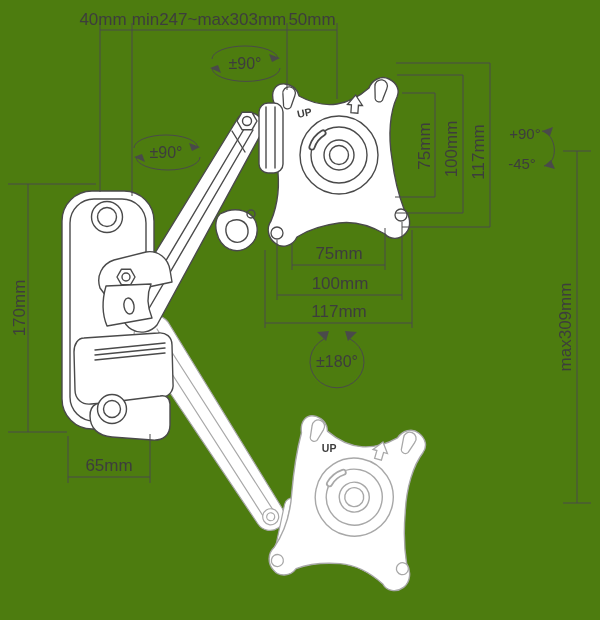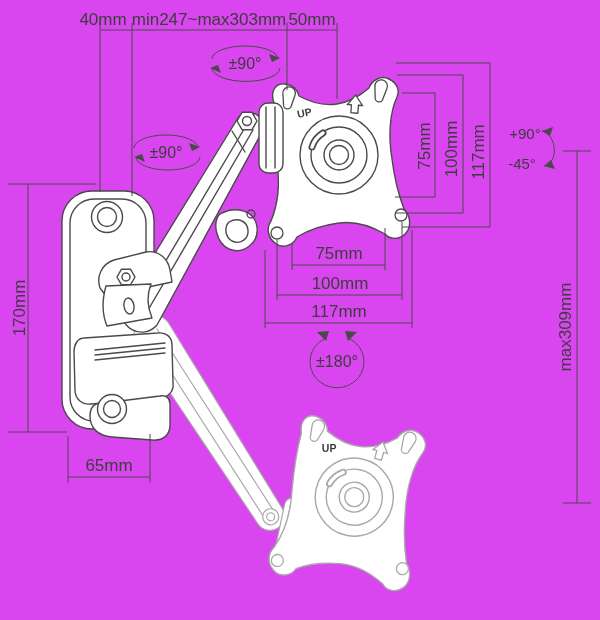--- a/index.html
+++ b/index.html
@@ -1,17 +1,17 @@
 <!DOCTYPE html>
 <html><head>
 <meta charset="utf-8">
 <title>Wall Mount Arm Dimension Diagram</title>
 <style>
   html,body{margin:0;padding:0;background:#ffffff;}
-  .stage{width:600px;height:620px;position:relative;background:#d946ef;overflow:hidden;}
+  .stage{width:600px;height:620px;position:relative;background:#4d7c0f;overflow:hidden;}
   svg{display:block;}
   svg text{font-family:"Liberation Sans","DejaVu Sans",sans-serif;fill:#3d3d3d;}
   .dim{stroke:#4a4a4a;stroke-width:1;fill:none;}
   .dim-txt{font-size:17px;}
   .ang-txt{font-size:16px;}
   .tilt-txt{font-size:15px;}
   .ah{fill:#4a4a4a;stroke:none;}
   .draw{stroke:#4a4a4a;stroke-width:1.4;fill:none;stroke-linejoin:round;stroke-linecap:round;}
   .draw-f{stroke:#4a4a4a;stroke-width:1.4;fill:#ffffff;stroke-linejoin:round;stroke-linecap:round;}
   .ghost{stroke:#a8a8a8;stroke-width:1.2;fill:none;stroke-linejoin:round;stroke-linecap:round;}

